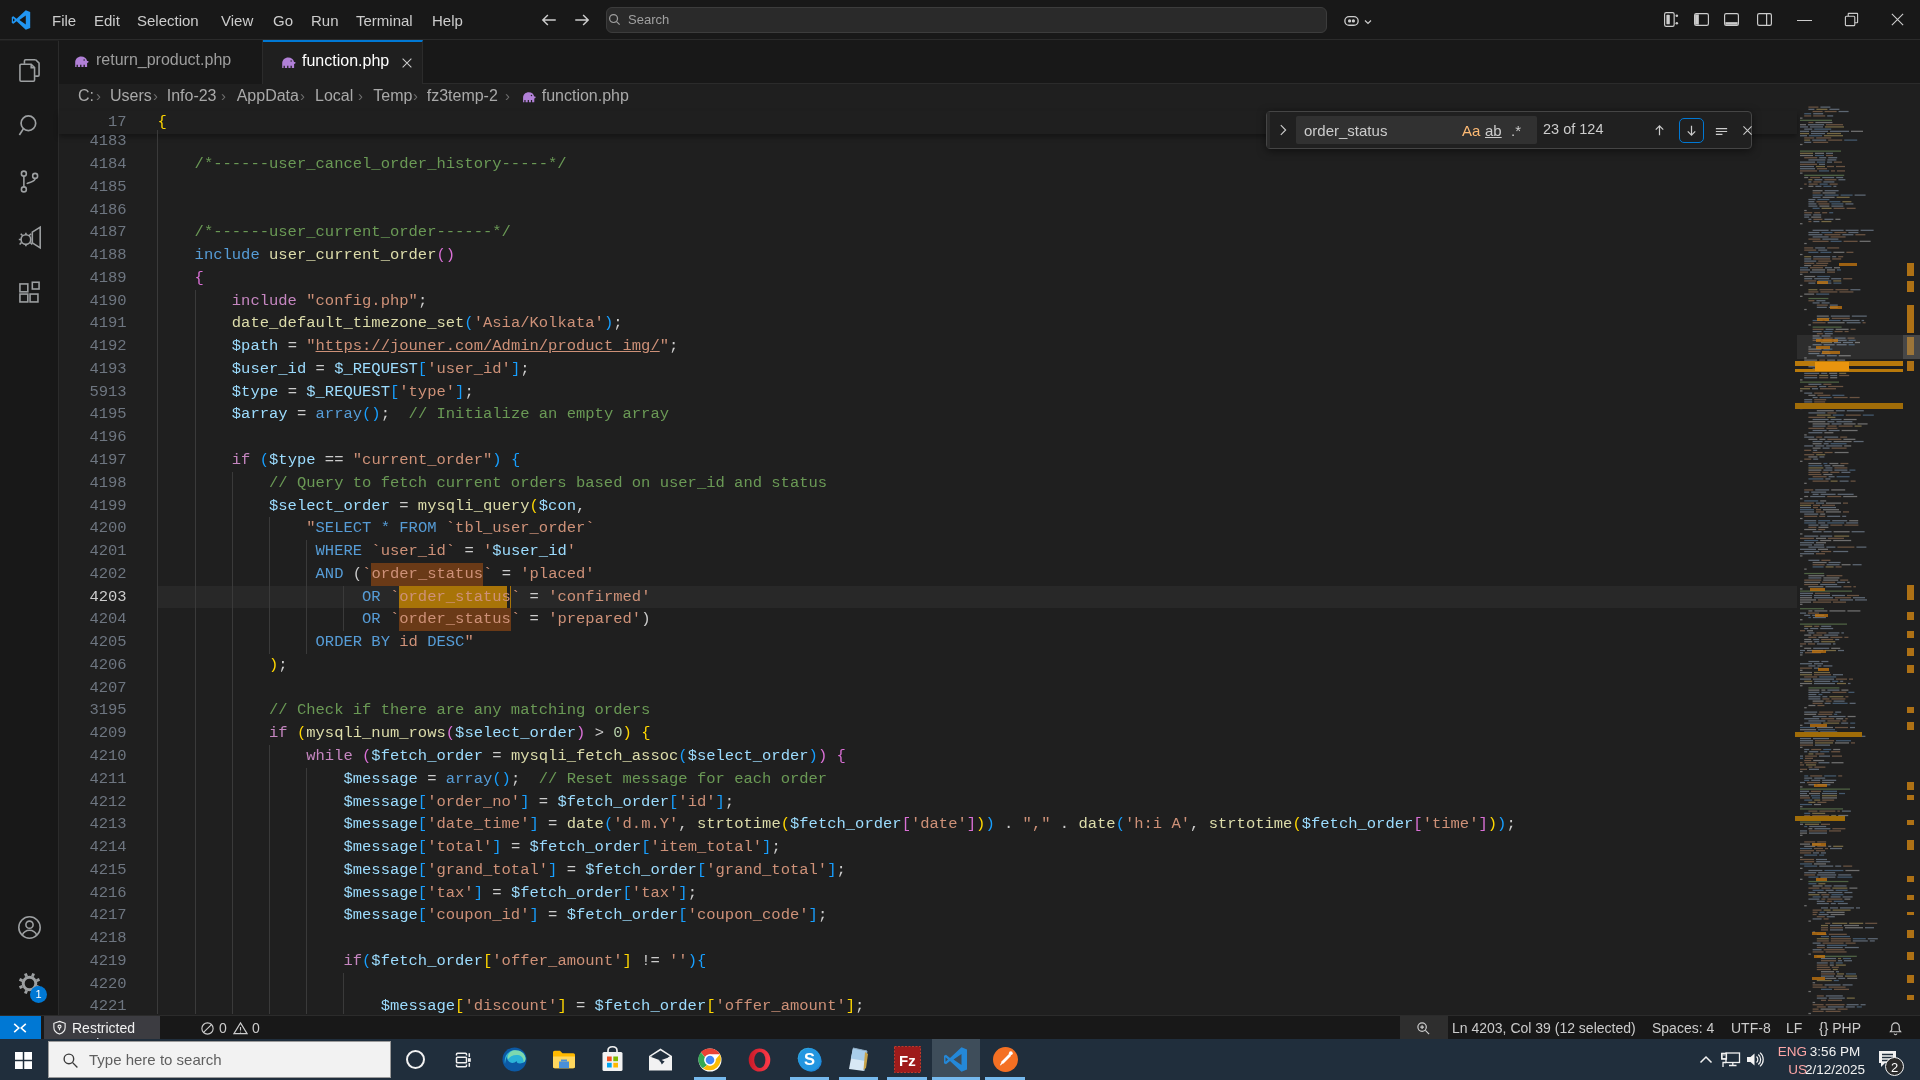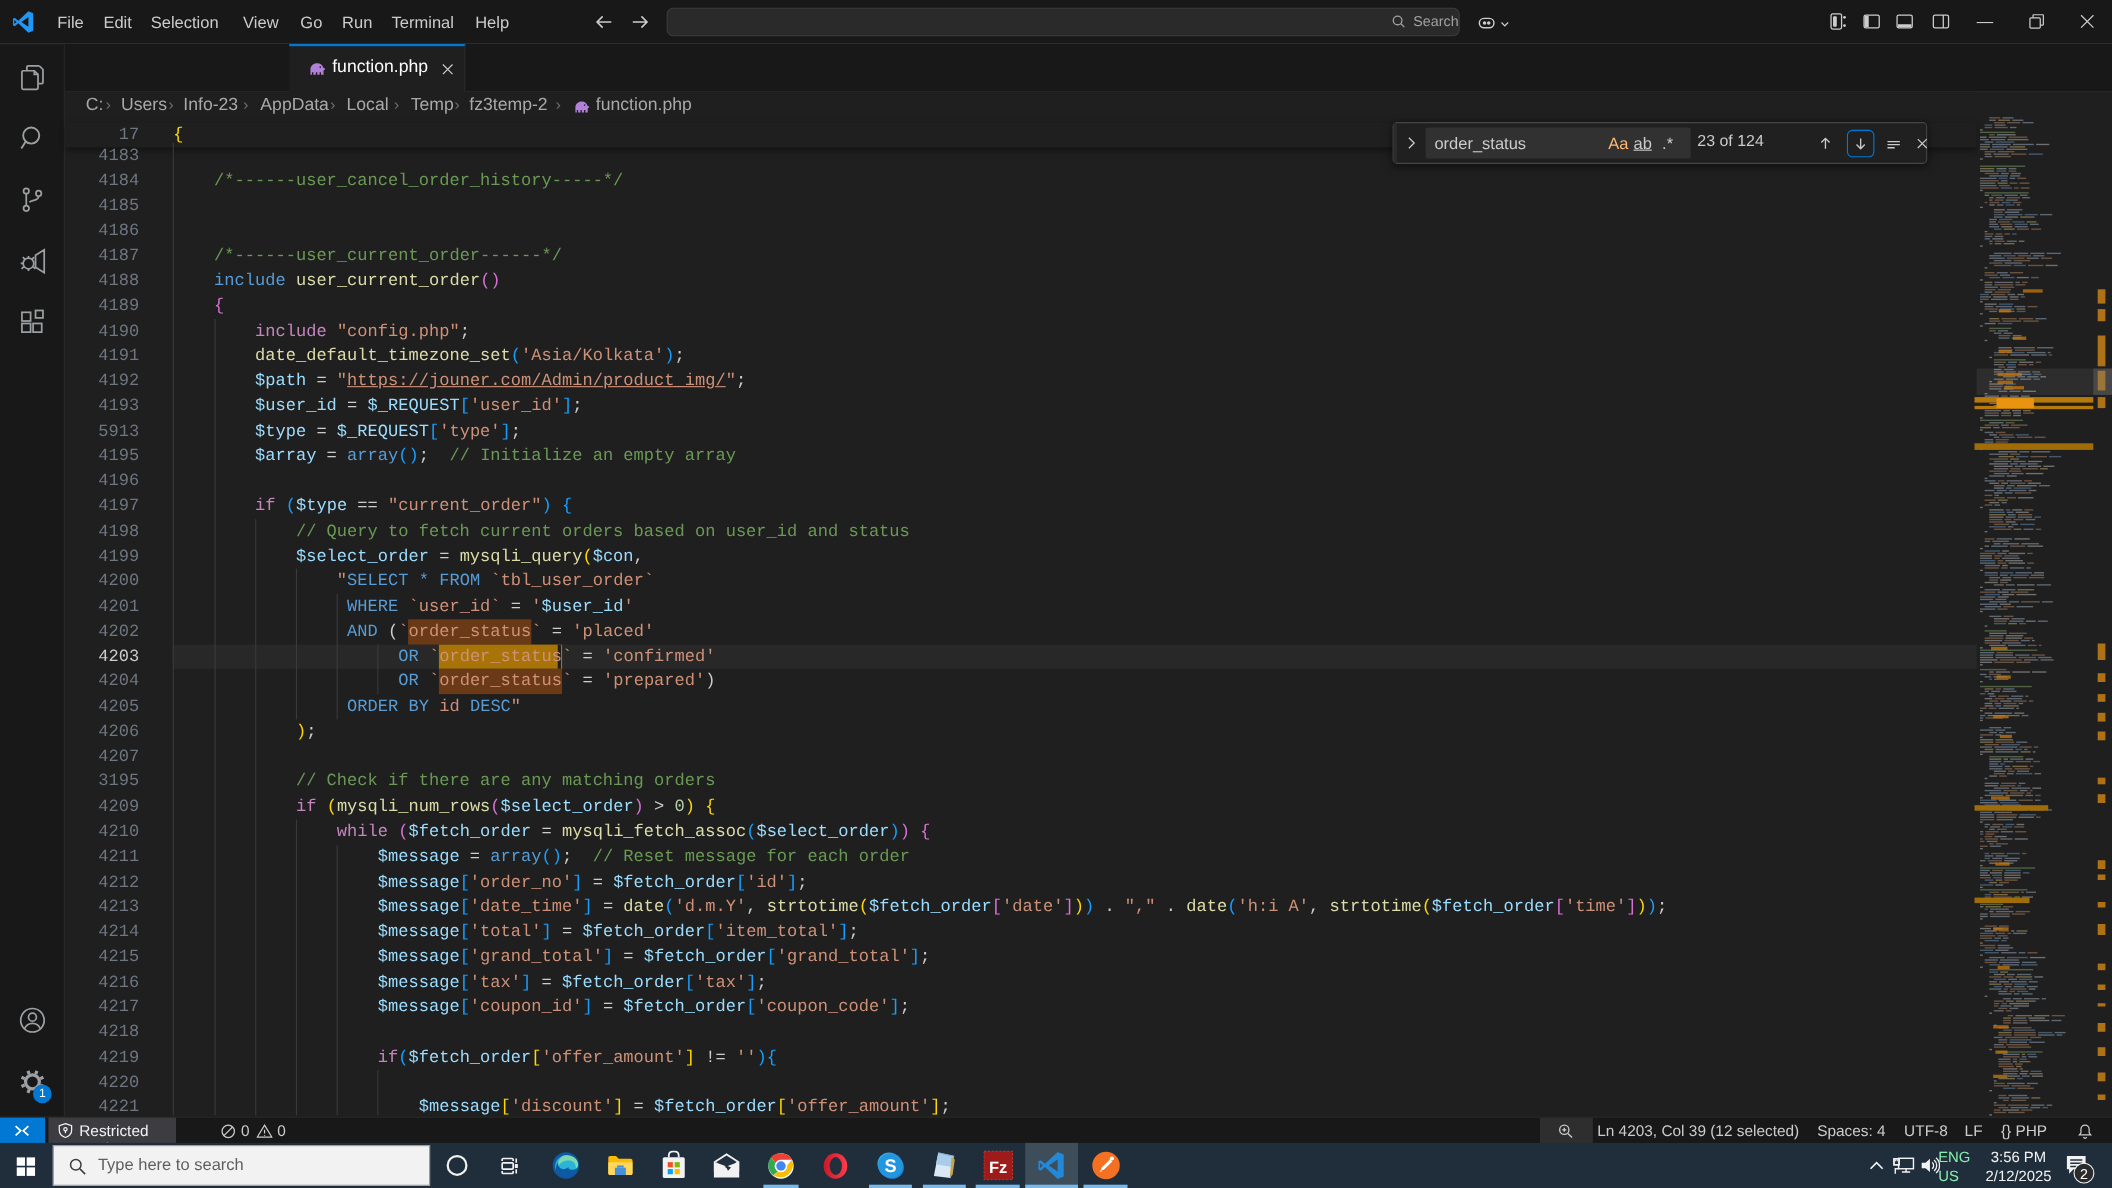--- a/index.html
+++ b/index.html
@@ -29,21 +29,21 @@
     <span class="abs" style="left:311px;top:12px">Run</span>
     <span class="abs" style="left:356px;top:12px">Terminal</span>
     <span class="abs" style="left:432px;top:12px">Help</span>
   </div>
   <svg class="abs" style="left:540px;top:11px" width="18" height="18" viewBox="0 0 16 16" fill="none" stroke="#cccccc" stroke-width="1.3">
       <path d="M14 8 H2.5 M7 3.5 L2.5 8 L7 12.5"></path>
     </svg>
   <svg class="abs" style="left:573px;top:11px" width="18" height="18" viewBox="0 0 16 16" fill="none" stroke="#cccccc" stroke-width="1.3">
       <path d="M2 8 H13.5 M9 3.5 L13.5 8 L9 12.5"></path>
     </svg>
-  <div class="abs" style="left:606px;top:7px;width:721px;height:26px;background:#2a2a2a;border:1px solid #3c3c3c;border-radius:6px;color:#a0a0a0;font-size:13px;text-align:right;line-height:24px">
+  <div class="abs" style="left:606px;top:7px;width:721px;height:26px;background:#2a2a2a;border:1px solid #3c3c3c;border-radius:6px;color:#a0a0a0;font-size:13px;text-align:left;line-height:24px">
      <svg style="vertical-align:-3px;margin-right:6px" width="15" height="15" viewBox="0 0 16 16" fill="none" stroke="#a0a0a0" stroke-width="1.3">
         <circle cx="7" cy="7" r="4.2"></circle>
         <path d="M10.2 10.2 L13.5 13.5"></path>
       </svg>Search
   </div>
   <svg class="abs" style="left:1342px;top:11px" width="19" height="19" viewBox="0 0 20 20" fill="none" stroke="#cccccc" stroke-width="1.4">
       <rect x="3" y="6" width="14" height="9" rx="4.5"></rect>
       <circle cx="8" cy="10.5" r="1" fill="#ccc"></circle>
       <circle cx="12" cy="10.5" r="1" fill="#ccc"></circle>
     </svg>
@@ -113,20 +113,27 @@
     </svg>
   <svg class="abs" style="left:16px;top:929px" width="27" height="27" viewBox="0 0 24 24" fill="none" stroke="#9da0a2">
       <circle cx="12" cy="12" r="5.6" stroke-width="2.6"></circle>
       <path d="M18.28 14.60 L20.87 15.67 M14.60 18.28 L15.67 20.87 M9.40 18.28 L8.33 20.87 M5.72 14.60 L3.13 15.67 M5.72 9.40 L3.13 8.33 M9.40 5.72 L8.33 3.13 M14.60 5.72 L15.67 3.13 M18.28 9.40 L20.87 8.33" stroke-width="2.6"></path>
       <circle cx="12" cy="12" r="2.1" fill="#181818" stroke="none"></circle>
     </svg>
   <div class="abs" style="left:30px;top:945px;width:17px;height:17px;border-radius:50%;background:#0078d4;color:#fff;font-size:11px;text-align:center;line-height:17px">1</div>
 </div>
 
 <div class="abs" style="left:59px;top:40px;width:1861px;height:44px;background:#181818;border-bottom:1px solid #2b2b2b">
+  <div class="abs" style="left:0;top:0;width:204px;height:44px;background:#181818;border-right:1px solid #2b2b2b;color:#9d9d9d;font-size:16px">
+    <svg class="abs" style="left:14px;top:13px" width="17" height="17" viewBox="0 0 20 20">
+        <path fill="#b180d7" d="M2.6 16.5 V11 C2.6 6.9 5.8 4.2 9.7 4.2 C13.2 4.2 15.9 6.2 16.5 9.3 L17.6 9.5 C18.4 9.7 18.6 10.7 17.9 11.1 L16.6 11.9 V16.5 H13.9 V13.8 H12.4 V16.5 H9.9 V13.8 H8.4 V16.5 H5.7 V13.8 H4.2 V16.5 Z"></path>
+        <circle cx="13.1" cy="8.2" r="0.9" fill="#1f1f1f"></circle>
+      </svg>
+      <span class="abs" style="left:37px;top:11px">return_product.php</span>
+  </div>
   <div class="abs" style="left:204px;top:0;width:160px;height:45px;background:#1f1f1f;border-top:2px solid #0078d4;border-right:1px solid #2b2b2b;color:#ffffff;font-size:16px">
     <svg class="abs" style="left:17px;top:12px" width="17" height="17" viewBox="0 0 20 20">
         <path fill="#b180d7" d="M2.6 16.5 V11 C2.6 6.9 5.8 4.2 9.7 4.2 C13.2 4.2 15.9 6.2 16.5 9.3 L17.6 9.5 C18.4 9.7 18.6 10.7 17.9 11.1 L16.6 11.9 V16.5 H13.9 V13.8 H12.4 V16.5 H9.9 V13.8 H8.4 V16.5 H5.7 V13.8 H4.2 V16.5 Z"></path>
         <circle cx="13.1" cy="8.2" r="0.9" fill="#1f1f1f"></circle>
       </svg>
       <span class="abs" style="left:39px;top:10px">function.php</span>
     <svg class="abs" style="left:137px;top:14px" width="14" height="14" viewBox="0 0 16 16" fill="none" stroke="#cccccc" stroke-width="1.2">
         <path d="M3 3 L13 13 M13 3 L3 13"></path>
       </svg>
   </div>
@@ -1522,21 +1529,21 @@
     <rect x="5" y="3" width="13.5" height="9.5"></rect>
     <path d="M11.8 12.5 V15.5 M8 15.5 H15.5 M5 12.5 H2 V17"></path>
     <rect x="0.8" y="3.5" width="4.6" height="5.4" fill="#22303e"></rect>
     <path d="M1.8 4.6 H2.8 V5.6 H1.8 Z M3.3 4.6 H4.3 V5.6 H3.3 Z" fill="#f2f2f2" stroke="none"></path>
     <rect x="0.8" y="3.5" width="4.6" height="5.4"></rect>
   </svg>
 <svg class="abs" style="left:1745px;top:1050px" width="19" height="19" viewBox="0 0 19 19" fill="#f2f2f2">
     <path d="M2 7 H5.5 L9.5 3.5 V15.5 L5.5 12 H2 Z"></path>
     <path d="M11.5 6.5 A4 4 0 0 1 11.5 12.5 M13.3 4.5 A6.5 6.5 0 0 1 13.3 14.5 M15 2.6 A9 9 0 0 1 15 16.4" fill="none" stroke="#f2f2f2" stroke-width="1.2"></path>
   </svg>
-<div class="abs" style="left:1762px;top:1044px;width:45px;height:32px;color:#86efac;font-size:13.5px;text-align:left">
+<div class="abs" style="left:1762px;top:1044px;width:45px;height:32px;color:#fca5a5;font-size:13.5px;text-align:right">
     <div>ENG</div>
     <div style="margin-top:2.5px">US</div>
   </div>
 <div class="abs" style="left:1805px;top:1044px;width:60px;height:32px;color:#f2f2f2;font-size:13.5px;text-align:center">
     <div>3:56&nbsp;PM</div>
     <div style="margin-top:2.5px">2/12/2025</div>
   </div>
 <svg class="abs" style="left:1878px;top:1050px" width="19" height="18" viewBox="0 0 19 18">
     <path d="M1 1 H18 V13 H7 L3 17 V13 H1 Z" fill="#f2f2f2"></path>
     <path d="M4 4.5 H15 M4 7.5 H15 M4 10.5 H10" stroke="#22303e" stroke-width="1.4"></path>

